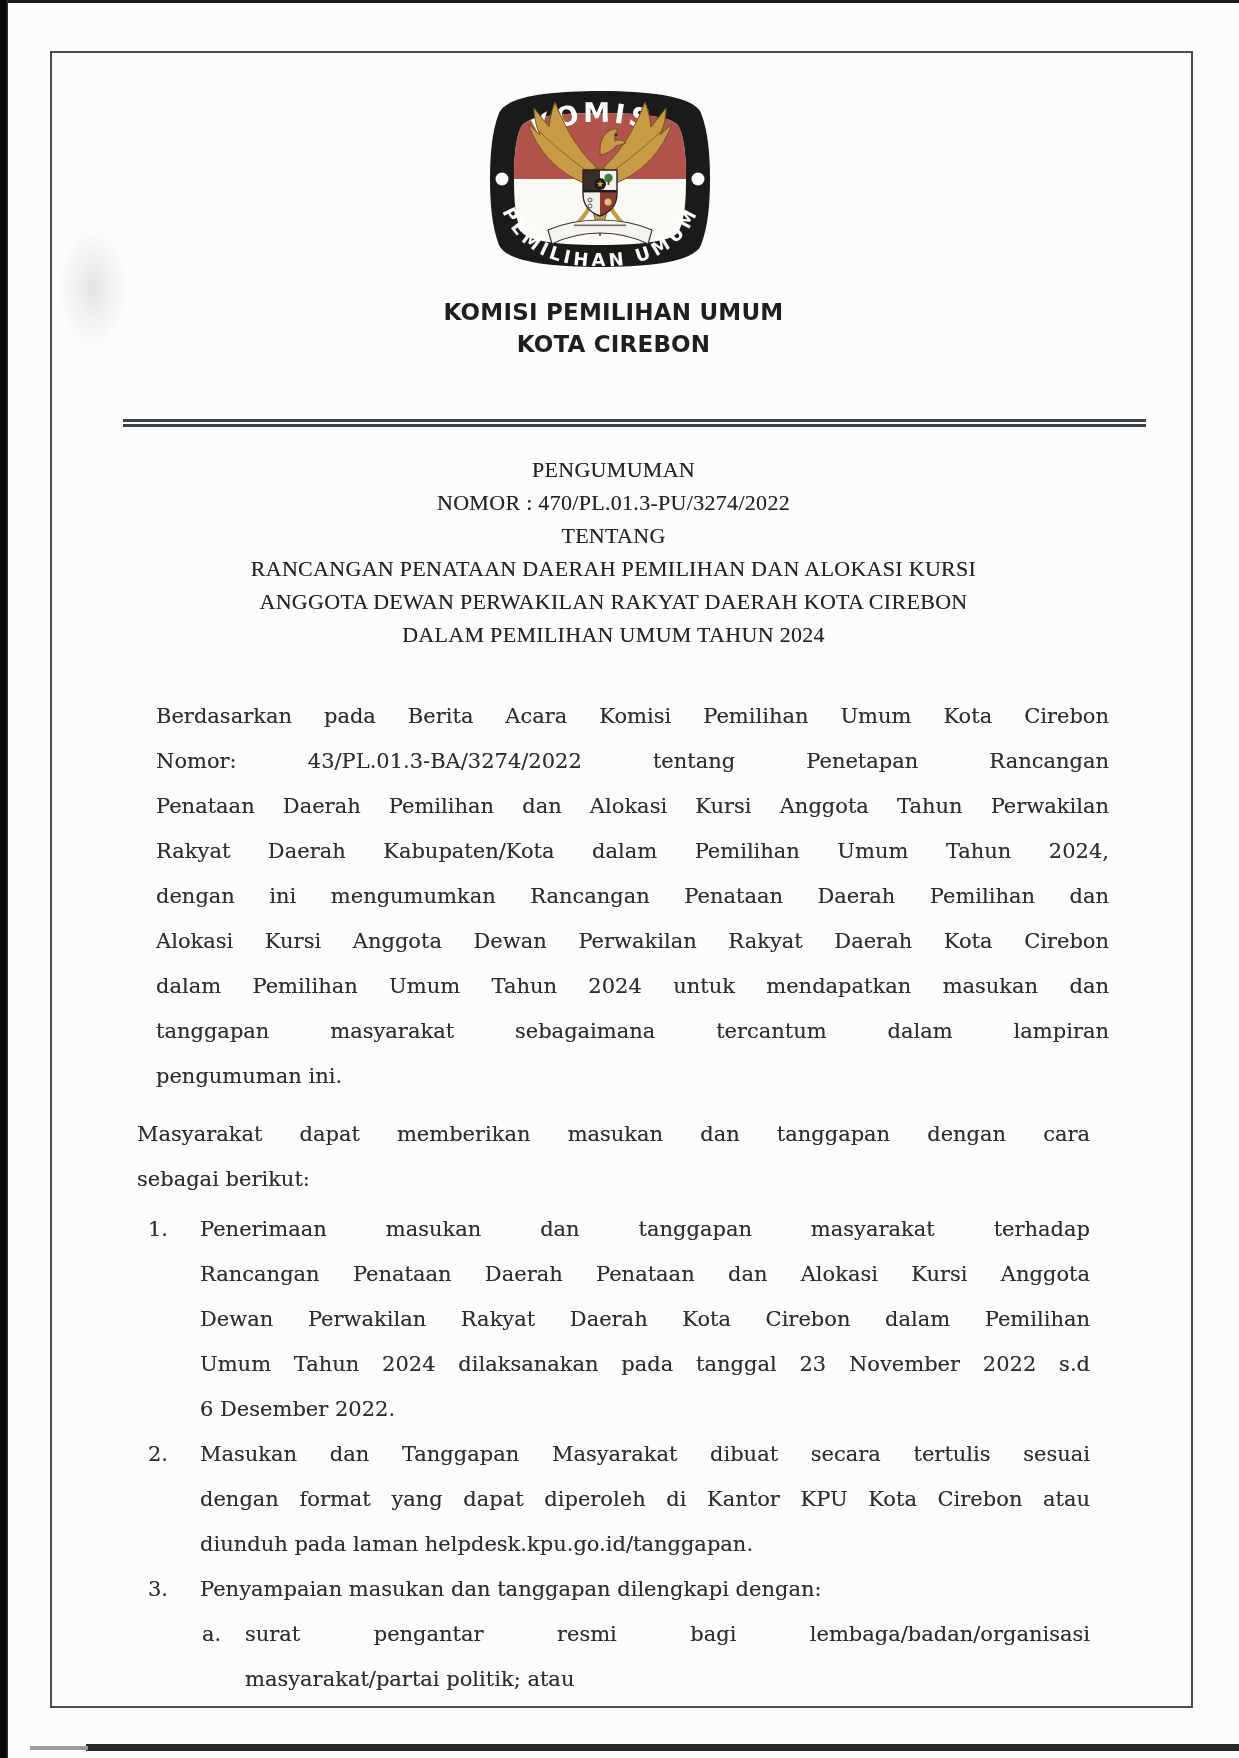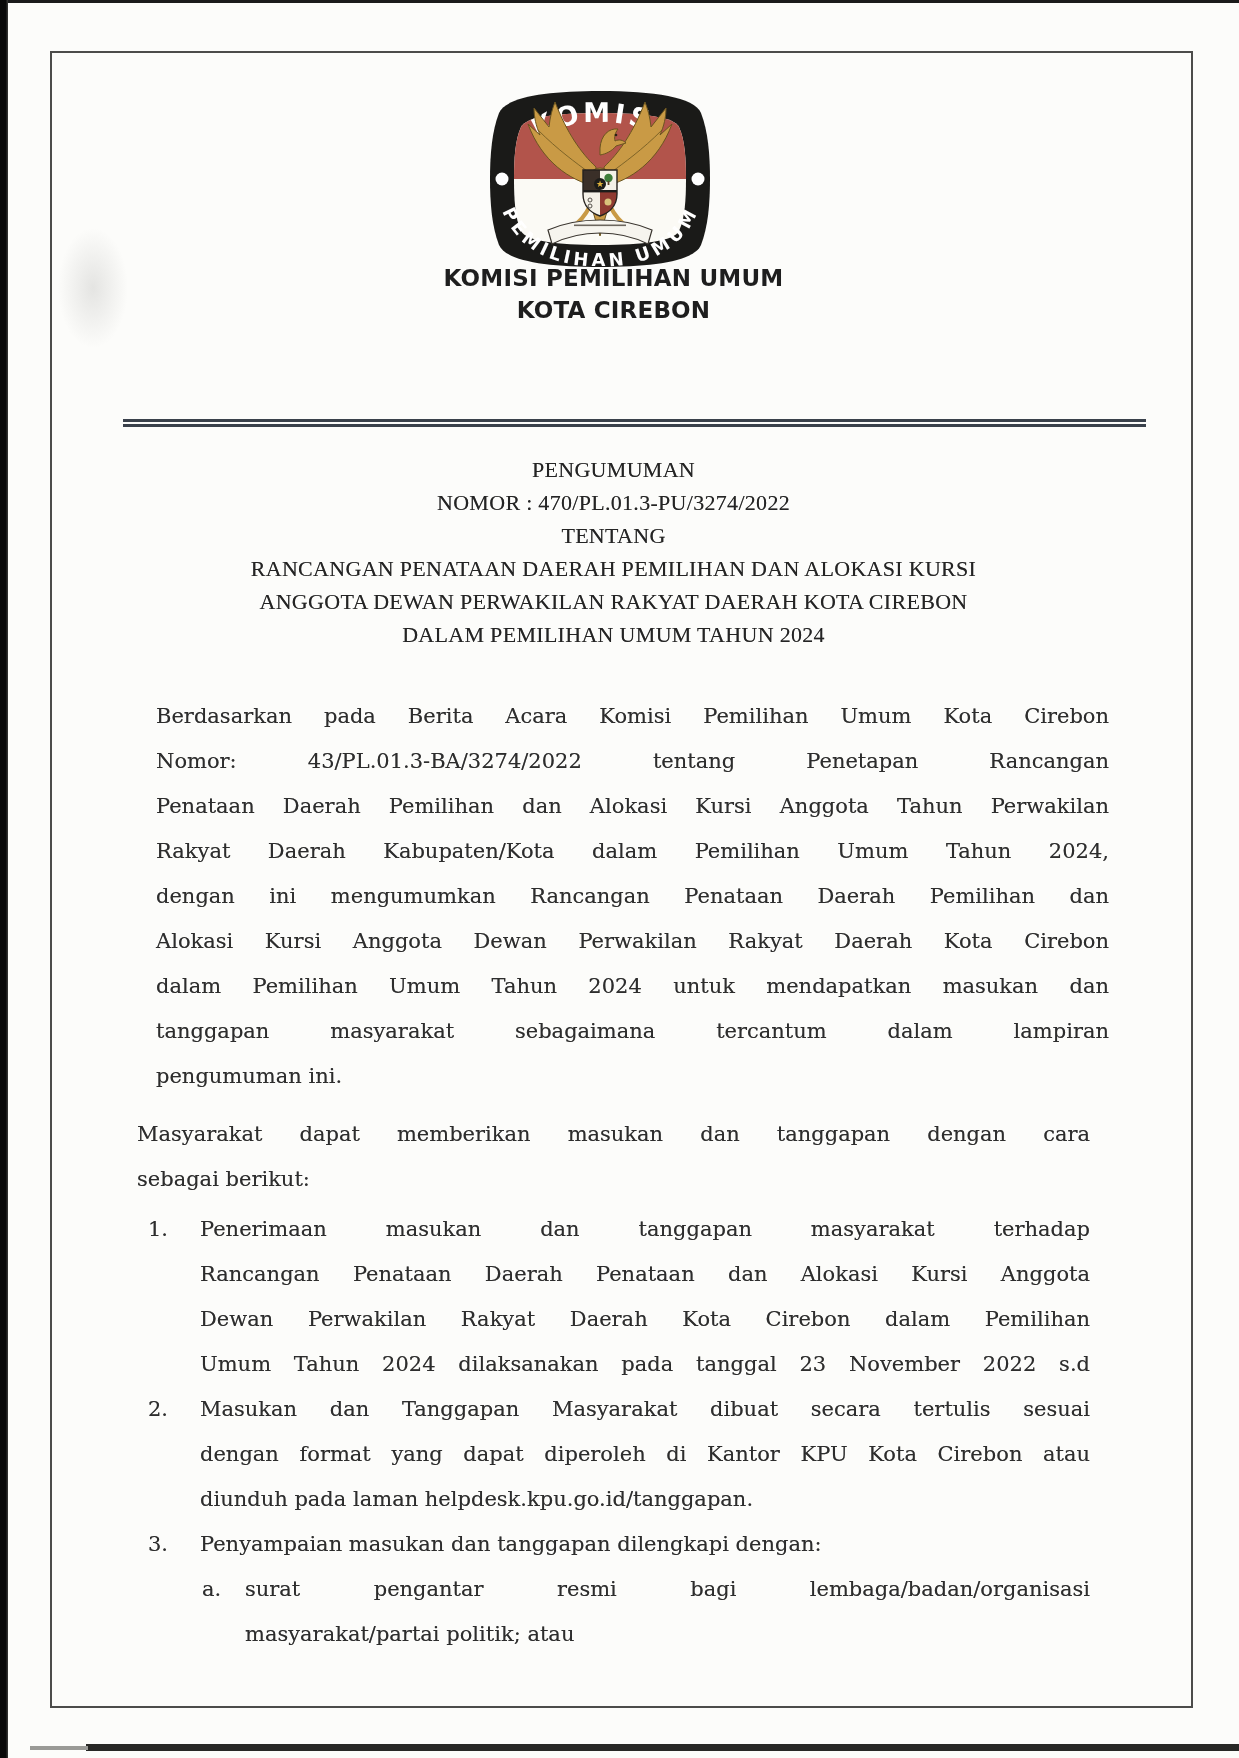--- a/index.html
+++ b/index.html
@@ -12,21 +12,21 @@
   .scan-top{position:absolute;left:0;top:0;width:1239px;height:3px;background:#1b1b1b;}
   .scan-left{position:absolute;left:0;top:0;width:8px;height:1758px;background:linear-gradient(90deg,#090909 70%,#3c3c3a);}
   .scan-bottom{position:absolute;left:86px;top:1744px;width:1153px;height:7px;background:#282826;}
   .scan-bottom-2{position:absolute;left:30px;top:1746px;width:58px;height:4px;background:#9a9a96;}
   .smudge{position:absolute;left:58px;top:228px;width:70px;height:120px;background:radial-gradient(closest-side,rgba(120,120,118,0.18),rgba(120,120,118,0));}
   
   .frame{position:absolute;left:50px;top:51px;width:1143px;height:1657px;border:2px solid #4c4c4a;box-sizing:border-box;}
   
   .logo-wrap{position:absolute;left:478px;top:88px;width:244px;height:182px;}
   
-  .org-block{position:absolute;left:137px;top:262px;width:953px;text-align:center;
+  .org-block{position:absolute;left:137px;top:296px;width:953px;text-align:center;
     font-family:"DejaVu Sans", sans-serif;font-weight:700;font-size:23px;line-height:32px;color:#1e1e1e;
     letter-spacing:.2px;}
   
   .double-rule{position:absolute;left:123px;top:419px;width:1023px;height:8px;box-sizing:border-box;
     border-top:3px solid #3a414b;border-bottom:3px solid #3a414b;}
   
   .title-block{position:absolute;left:137px;top:453px;width:953px;
     font-family:"Liberation Serif", serif;font-size:22px;line-height:33px;color:#242424;
     letter-spacing:.3px; text-shadow:0 0 .4px rgba(0,0,0,.45);}
   .center-lines .jline, .center-lines .jline.jlast{text-align-last:center;}
@@ -165,20 +165,21 @@
     </div>
 
   <div class="list bodytext">
       <div class="list-item">
         <div class="marker">1.</div>
         <div class="item-body">
           <div class="jline">Penerimaan masukan dan tanggapan masyarakat terhadap</div>
           <div class="jline">Rancangan Penataan Daerah Penataan dan Alokasi Kursi Anggota</div>
           <div class="jline">Dewan Perwakilan Rakyat Daerah Kota Cirebon dalam Pemilihan</div>
           <div class="jline">Umum Tahun 2024 dilaksanakan pada tanggal 23 November 2022 s.d</div>
+          <div class="jline jlast">6 Desember 2022.</div>
         </div>
       </div>
       <div class="list-item">
         <div class="marker">2.</div>
         <div class="item-body">
           <div class="jline">Masukan dan Tanggapan Masyarakat dibuat secara tertulis sesuai</div>
           <div class="jline">dengan format yang dapat diperoleh di Kantor KPU Kota Cirebon atau</div>
           <div class="jline jlast">diunduh pada laman helpdesk.kpu.go.id/tanggapan.</div>
         </div>
       </div>

